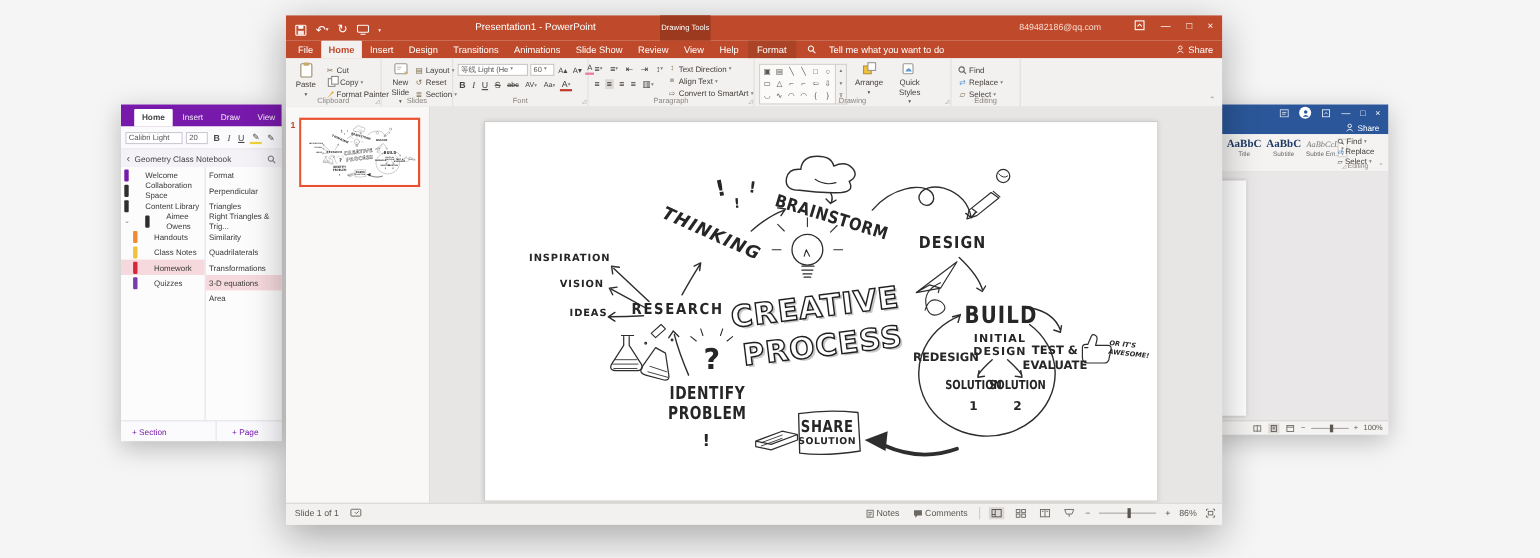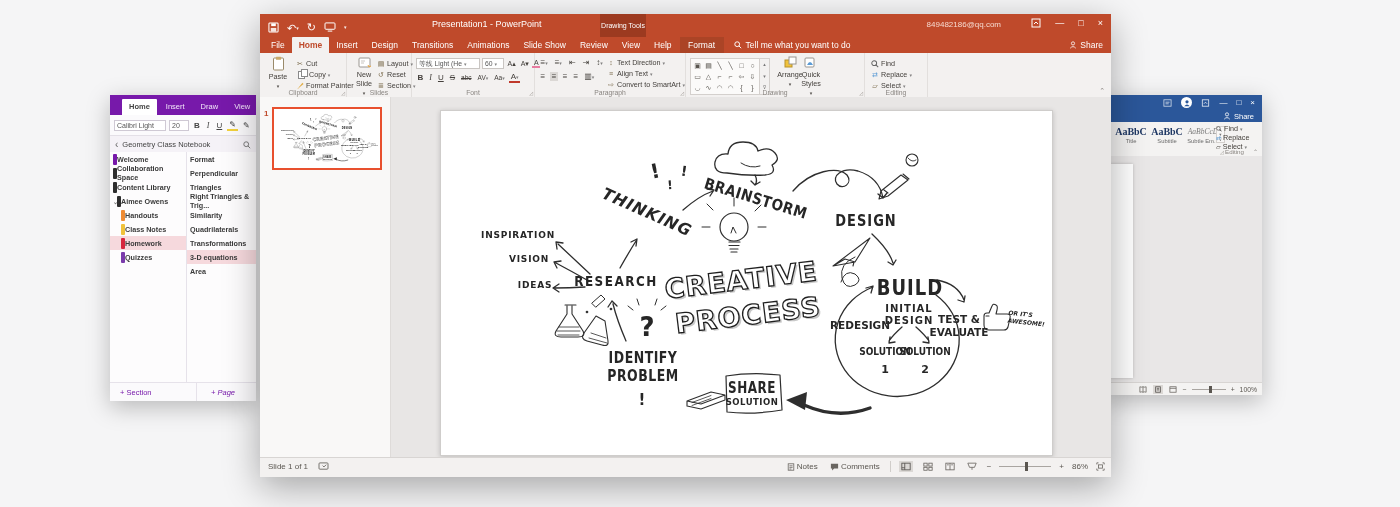--- a/index.html
+++ b/index.html
@@ -18,49 +18,49 @@
   .fname{width:46px;} .fsize{width:14px;}
   .fbtn{font-size:8px;color:#444;padding:0 2px;}
   .fbtn.b{font-weight:bold;} .fbtn.i{font-style:italic;font-family:"Liberation Serif",serif;} .fbtn.u{text-decoration:underline;}
   .pen{border-bottom:2px solid #f2d13c;line-height:9px;}
   .on-nav{height:17px;background:#f5f2f7;border-bottom:1px solid #e4e0e7;display:flex;align-items:center;padding:0 5px;}
   .on-back{color:#666;font-size:10px;margin-right:4px;}
   .on-title{flex:1;text-align:left;font-size:7.5px;color:#444;}
   .on-cols{position:absolute;left:0;top:57px;right:0;bottom:18px;display:flex;background:#fdfcfd;}
   .on-sec{width:76px;border-right:1px solid #e6e2ea;}
   .on-pg{flex:1;}
-  .on-row{height:14px;display:flex;align-items:center;font-size:7.2px;color:#3a3a3a;padding-left:3px;gap:0;font-weight:bold;}
+  .on-row{height:14px;display:flex;align-items:center;font-size:7.2px;color:#3a3a3a;padding-left:3px;gap:15px;}
   .on-row.ind{padding-left:11px;}
   .on-row.sel{background:#f6d9dd;}
   .chip{width:4px;height:11px;border-radius:1px;flex:none;}
   .exp{color:#777;font-size:6px;margin-right:-1px;}
   .on-foot{position:absolute;left:0;bottom:0;right:0;height:18px;border-top:1px solid #e6e2ea;display:flex;background:#fbfafc;}
   .on-foot span{font-size:7.5px;color:#7719aa;display:flex;align-items:center;}
   .on-foot .fs1{width:76px;padding-left:10px;border-right:1px solid #e6e2ea;}
-  .on-foot .fs2{padding-left:14px;font-style:italic;}
+  .on-foot .fs2{padding-left:14px;}
   .mag{width:8px;height:8px;}
 
   
   #ppt{left:260px;top:14px;width:851px;height:463px;z-index:3;
        box-shadow:0 10px 34px rgba(0,0,0,.33);background:#f3f1f0;}
   .ppt-title{position:absolute;left:0;top:0;right:0;height:23px;background:#bf4a2b;color:#fff;}
   .qat{position:absolute;left:8px;top:4px;display:flex;align-items:center;gap:8px;}
   .qat svg{display:block;}
   .qat .uchar{font-size:11px;line-height:11px;}
   .car{font-size:5px;vertical-align:middle;opacity:.9;}
   .ppt-doc{position:absolute;left:172px;top:5px;font-size:9px;color:#fff;}
   .dtools{position:absolute;left:340px;top:0;width:46px;height:23px;background:#9c3a20;
           font-size:7px;display:flex;align-items:center;justify-content:center;text-align:center;}
   .acct{position:absolute;right:110px;top:6px;font-size:8px;color:#f6d9cf;}
   .wctl{position:absolute;right:8px;top:4px;display:flex;gap:14px;font-size:9px;color:#fff;}
   .ppt-tabs{position:absolute;left:0;top:23px;right:0;height:16px;background:#bf4a2b;display:flex;align-items:flex-end;color:#fff;}
   .ptab{font-size:8.5px;padding:3px 7px 3px;}
   .ptab.act{background:#f3f1f0;color:#bf4a2b;font-weight:bold;border-radius:1px 1px 0 0;}
   .ptab.ctx{background:#ab4426;margin-left:1px;width:44px;text-align:center;padding:3px 0;}
-  .tellme{display:flex;align-items:center;gap:4px;font-size:8.5px;margin-left:10px;padding-bottom:3px;color:#fff;}
+  .tellme{display:flex;align-items:center;gap:12px;font-size:8.5px;margin-left:10px;padding-bottom:3px;color:#fff;}
   .pshare{position:absolute;right:8px;bottom:3px;display:flex;align-items:center;gap:3px;font-size:8.5px;}
   .ppt-ribbon{position:absolute;left:0;top:39px;right:0;height:44px;background:#f3f1f0;border-bottom:1px solid #d8d5d3;display:flex;}
   .grp{position:relative;border-right:1px solid #e2dfdd;height:100%;flex:none;}
   .glabel{position:absolute;bottom:1px;left:0;right:0;text-align:center;font-size:6.8px;color:#8a8682;}
   .dlg{position:absolute;right:1px;bottom:1px;font-size:5px;color:#9a9691;}
   .bigbtn{position:absolute;top:3px;width:32px;text-align:center;font-size:7.2px;color:#44403c;line-height:1.25;}
   .bigbtn svg{display:block;margin:0 auto 1px;}
   .minirow{display:flex;align-items:center;gap:2px;font-size:7.2px;color:#44403c;height:11px;white-space:nowrap;}
   .minirow .mic{width:8px;text-align:center;font-size:7px;color:#7a6a4a;}
   .copyic{position:relative;width:5px;height:6px;border:1px solid #8a8a8a;background:#fff;margin-left:2px;}
@@ -409,21 +409,21 @@
               <span>⊽</span>
             </div>
         </div>
         <div class="bigbtn" style="left:89px;width:30px">
           <svg width="13" height="13" viewBox="0 0 13 13">
               <rect x="1" y="4" width="7" height="7" fill="#f0c23c" stroke="#b8922a"></rect>
               <rect x="5" y="1" width="7" height="7" fill="#fff" stroke="#9a9691"></rect>
             </svg>
           <span>Arrange</span><br><span class="car">▾</span>
         </div>
-        <div class="bigbtn" style="left:110px;width:30px">
+        <div class="bigbtn" style="left:126px;width:30px">
           <svg width="14" height="13" viewBox="0 0 14 13">
               <rect x="1" y="2" width="9" height="9" rx="1" fill="#fff" stroke="#9a9691"></rect>
               <path d="M3,9 q3,-6 6,0z" fill="#5b9bd5"></path>
             </svg>
           <span>Quick Styles</span><br><span class="car">▾</span>
         </div>
 
         <span class="glabel">Drawing</span>
         <span class="dlg">◿</span>
       </div>

